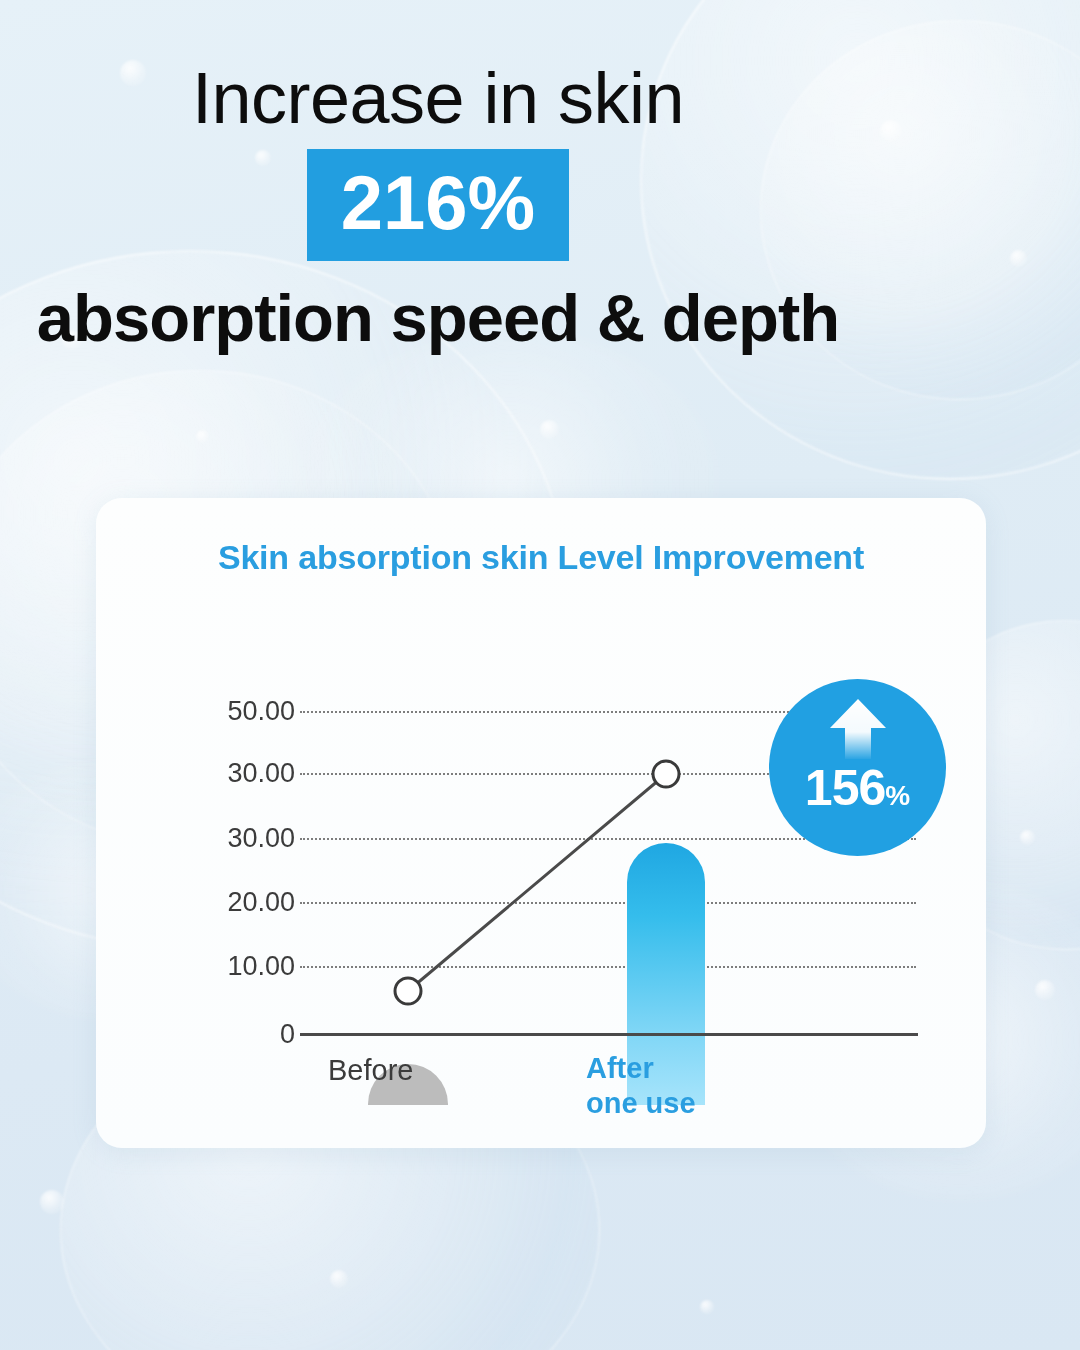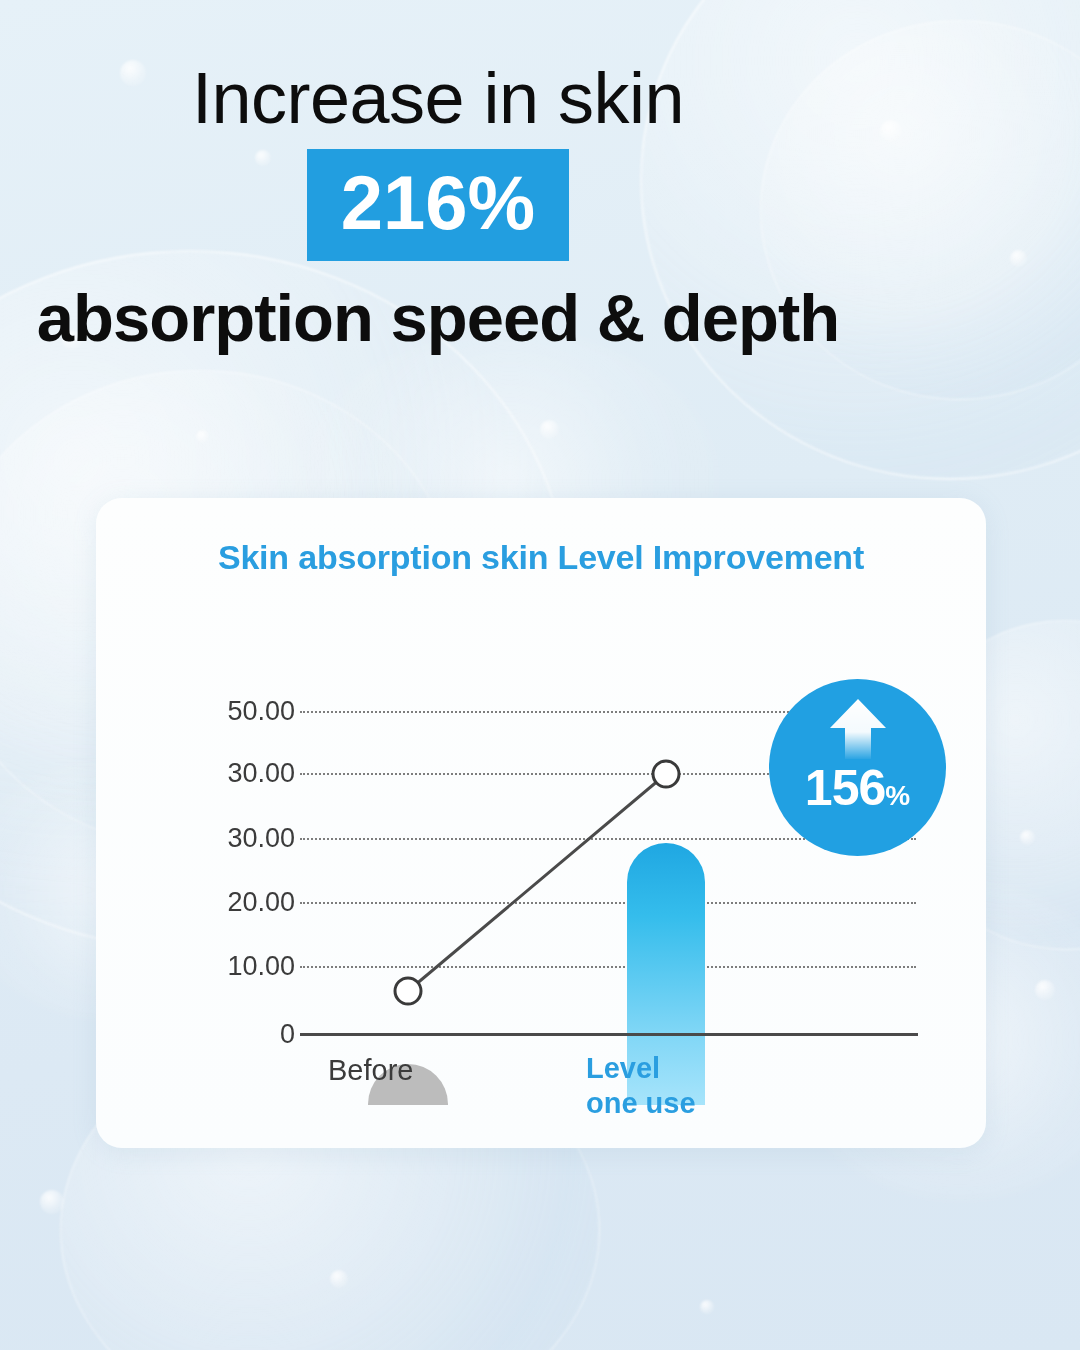--- a/index.html
+++ b/index.html
@@ -312,21 +312,21 @@
 
     <div id="axis-baseline"></div>
 
     <svg id="trend-svg" viewBox="0 0 890 650">
       <line x1="296" y1="493" x2="554" y2="276" stroke="#4a4a4a" stroke-width="3"></line>
       <circle cx="296" cy="493" r="13" fill="#ffffff" stroke="#3a3a3a" stroke-width="3"></circle>
       <circle cx="554" cy="276" r="13" fill="#ffffff" stroke="#3a3a3a" stroke-width="3"></circle>
     </svg>
 
     <div class="xlabel" id="xlabel-before">Before</div>
-    <div class="xlabel" id="xlabel-after">Level
+    <div class="xlabel" id="xlabel-after">After
 one use</div>
 
     <div id="delta-badge">
       <svg id="delta-arrow" viewBox="0 0 58 60">
         <defs>
           <linearGradient id="arrowFade" x1="0" y1="0" x2="0" y2="1">
             <stop offset="0%" stop-color="#ffffff" stop-opacity="1"></stop>
             <stop offset="55%" stop-color="#ffffff" stop-opacity="0.95"></stop>
             <stop offset="100%" stop-color="#ffffff" stop-opacity="0.05"></stop>
           </linearGradient>

